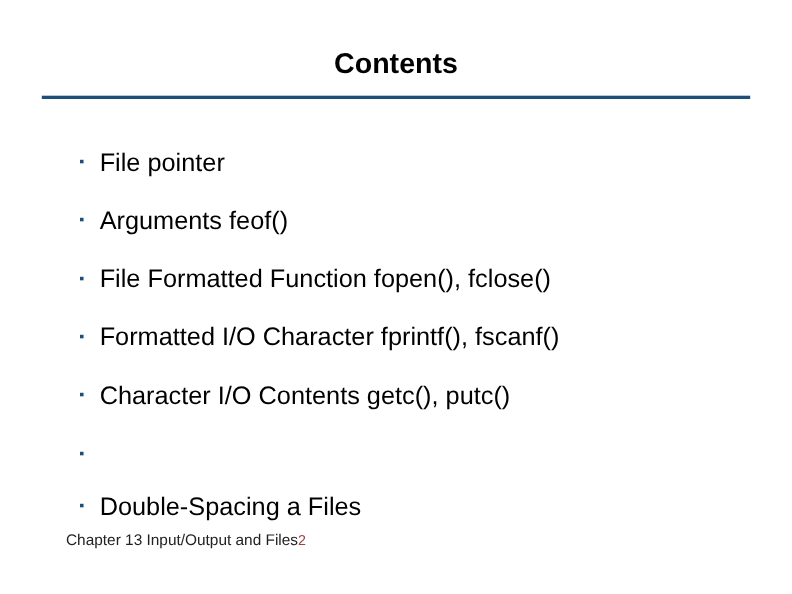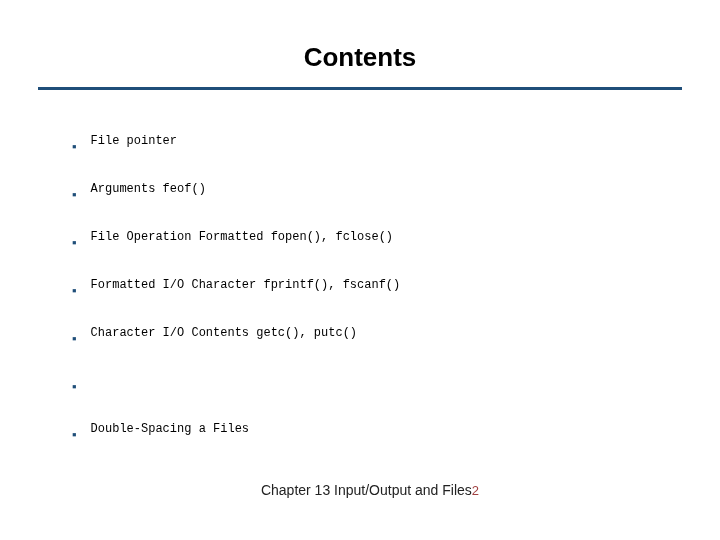--- a/index.html
+++ b/index.html
@@ -4,22 +4,22 @@
 <style>
   * { margin: 0; padding: 0; box-sizing: border-box; }
   html, body { width: 720px; height: 540px; font-family: Verdana, Geneva, sans-serif; background: #fff; color: #000; }
   .slide { width: 720px; height: 520px; position: relative; padding: 0; }
   .title-wrap { padding: 42px 40px 8px 40px; text-align: center; }
   .title { font-size: 26px; font-weight: bold; font-family: Verdana, Geneva, sans-serif; }
   .rule { height: 3px; background: #1f4e79; margin: 6px 38px 0 38px; }
   .content { padding: 44px 40px 0 72px; }
   .item { display: flex; align-items: flex-start; margin-bottom: 26px; }
   .bullet { color: #1f4e79; font-size: 13px; line-height: 22px; margin-right: 14px; transform: translateY(2px); }
-  .item-text { font-size: 12px; font-family: Liberation Mono, monospace; }
-  .footer { position: absolute; left: 0; right: 0; bottom: 22px; padding: 0 40px 0 60px; display: flex; justify-content: center; align-items: baseline; }
+  .item-text { font-size: 23px; font-family: Liberation Sans, sans-serif; }
+  .footer { position: absolute; left: 0; right: 0; bottom: 22px; padding: 0 40px 0 60px; display: flex; justify-content: flex-start; align-items: baseline; }
   .footer-left { font-size: 14px; font-family: Verdana, Geneva, sans-serif; color: #222; }
   .footer-right { font-size: 13px; color: #a04040; }
 </style>
 </head>
 <body>
 
 <div class="slide">
   <div class="title-wrap">
     <div class="title">Contents</div>
   </div>
@@ -29,21 +29,21 @@
     <div class="item">
       <span class="bullet">▪</span>
       <span class="item-text">File pointer</span>
     </div>
     <div class="item">
       <span class="bullet">▪</span>
       <span class="item-text">Arguments feof()</span>
     </div>
     <div class="item">
       <span class="bullet">▪</span>
-      <span class="item-text">File Operation Formatted fopen(), fclose()</span>
+      <span class="item-text">File Formatted Function fopen(), fclose()</span>
     </div>
     <div class="item">
       <span class="bullet">▪</span>
       <span class="item-text">Formatted I/O Character fprintf(), fscanf()</span>
     </div>
     <div class="item">
       <span class="bullet">▪</span>
       <span class="item-text">Character I/O Contents getc(), putc()</span>
     </div>
     <div class="item">

